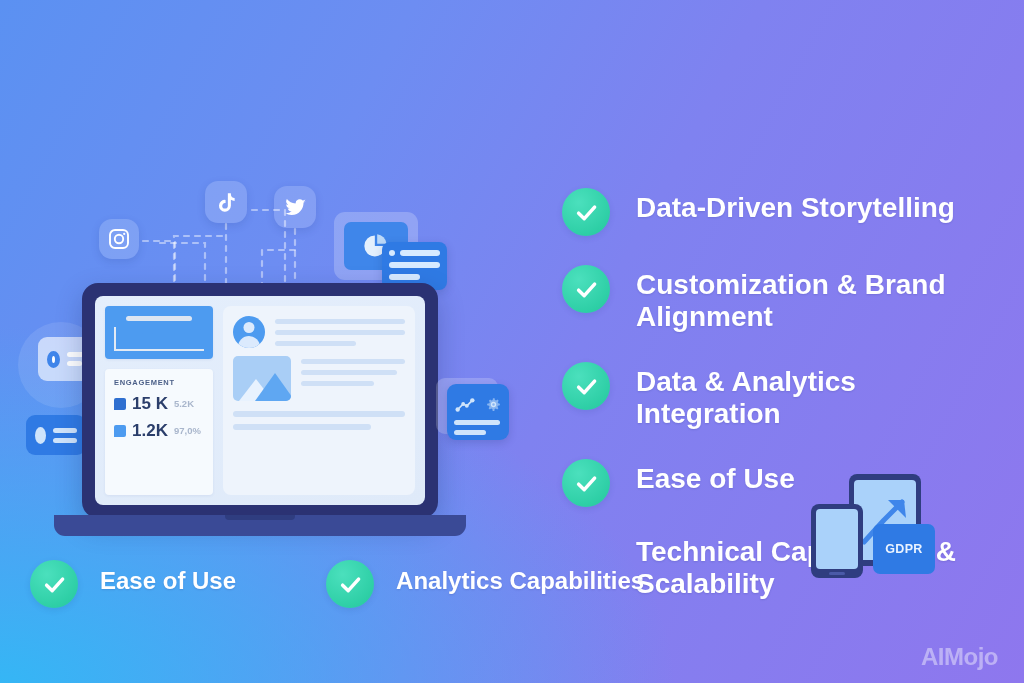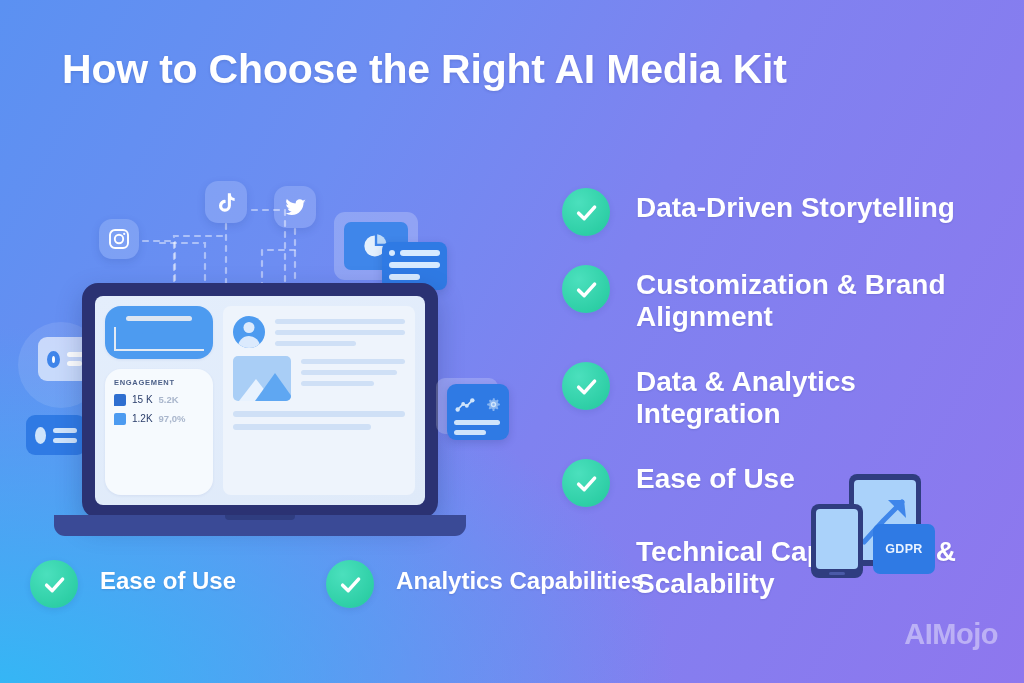--- a/index.html
+++ b/index.html
@@ -127,34 +127,34 @@
     box-shadow:0 10px 26px rgba(20,35,90,.25);
   }
   .screen {
     width:100%; height:100%; border-radius:8px;
     background:linear-gradient(160deg,#e4eefc 0%, #dfeaf9 100%);
     padding:10px; display:flex; gap:10px;
   }
   .col-left { width:108px; display:flex; flex-direction:column; gap:10px; }
   .col-right { flex:1; }
 
-  .card { background:#f6fAfe; border-radius:16px; box-shadow:0 1px 3px rgba(50,80,150,.08); }
+  .card { background:#f6fAfe; border-radius:4px; box-shadow:0 1px 3px rgba(50,80,150,.08); }
 
   .chart-card { height:77px; padding:8px 9px; display:flex; flex-direction:column; }
   .chart-card .hdr { height:5px; width:66px; border-radius:3px; background:#dde6f2; margin:2px 0 0 12px; }
   .bars-wrap { flex:1; display:flex; align-items:flex-end; gap:5px; padding-left:10px;
                border-left:2px solid #e3eaf4; border-bottom:2px solid #e3eaf4; margin-top:6px; }
   .bars-wrap .bar { width:11px; border-radius:2px 2px 0 0; background:#4d9bf0; }
 
   .eng-card { flex:1; padding:9px 9px 8px 9px; }
   .eng-title { font-size:7.5px; font-weight:700; color:#4b5f88; letter-spacing:.7px; margin-bottom:7px; }
   .eng-row { display:flex; align-items:center; gap:6px; margin-bottom:7px; }
   .eng-row .ic { width:12px; height:12px; background:#2f6fd0; border-radius:2px 2px 2px 0; flex:0 0 12px; }
   .eng-row .ic.light { background:#4d9bf0; }
-  .eng-row .v1 { font-size:10px; font-weight:400; color:#2b3e6b; }
+  .eng-row .v1 { font-size:17px; font-weight:700; color:#2b3e6b; }
   .eng-row .v2 { font-size:9.5px; font-weight:600; color:#a9b6cc; }
 
   .profile-card { height:100%; padding:10px; display:flex; flex-direction:column; gap:8px;
                   background:#eef4fc; border-radius:8px; }
   .pc-top { display:flex; gap:10px; }
   .avatar { width:32px; height:32px; border-radius:50%; background:#4d9bf0; position:relative; overflow:hidden; flex:0 0 32px; }
   .avatar .head { position:absolute; left:50%; top:6px; transform:translateX(-50%); width:11px; height:11px; border-radius:50%; background:#dbeafd; }
   .avatar .body { position:absolute; left:50%; bottom:0; transform:translateX(-50%); width:22px; height:12px; border-radius:11px 11px 0 0; background:#dbeafd; }
   .pc-lines { flex:1; display:flex; flex-direction:column; gap:6px; padding-top:3px; }
   .pc-lines i { display:block; height:5px; border-radius:3px; background:#cfe0f6; }
@@ -204,30 +204,29 @@
     font-size:12.5px; font-weight:700; color:#eaf3ff; letter-spacing:.3px;
   }
   .lock .shackle {
     position:absolute; left:50%; top:-17px; transform:translateX(-50%);
     width:30px; height:30px; border:7px solid #2f7ae4; border-radius:50%;
     border-bottom-color:transparent; z-index:-1;
   }
 
   
   .watermark {
-    position:absolute; right:26px; bottom:32px;
-    font-size:29px; font-weight:700; color:rgba(255,255,255,.42);
+    position:absolute; right:26px; bottom:12px;
+    font-size:24px; font-weight:700; color:rgba(255,255,255,.42);
     letter-spacing:-.5px;
   }
 </style>
 </head>
 <body>
 
 <div class="title">
-  <span>How to Choose the Right AI Media Kit</span>
 </div>
 
 <svg class="dashes">
   <g fill="none" stroke="rgba(255,255,255,.45)" stroke-width="2.2" stroke-dasharray="5 6" stroke-linecap="round">
     <path d="M143 241 L175 241 L175 300"></path>
     <path d="M160 243 L205 243 L205 300"></path>
     <path d="M226 224 L226 300"></path>
     <path d="M222 236 L174 236 L174 300"></path>
     <path d="M252 210 L285 210 L285 300"></path>
     <path d="M295 229 L295 300"></path>

